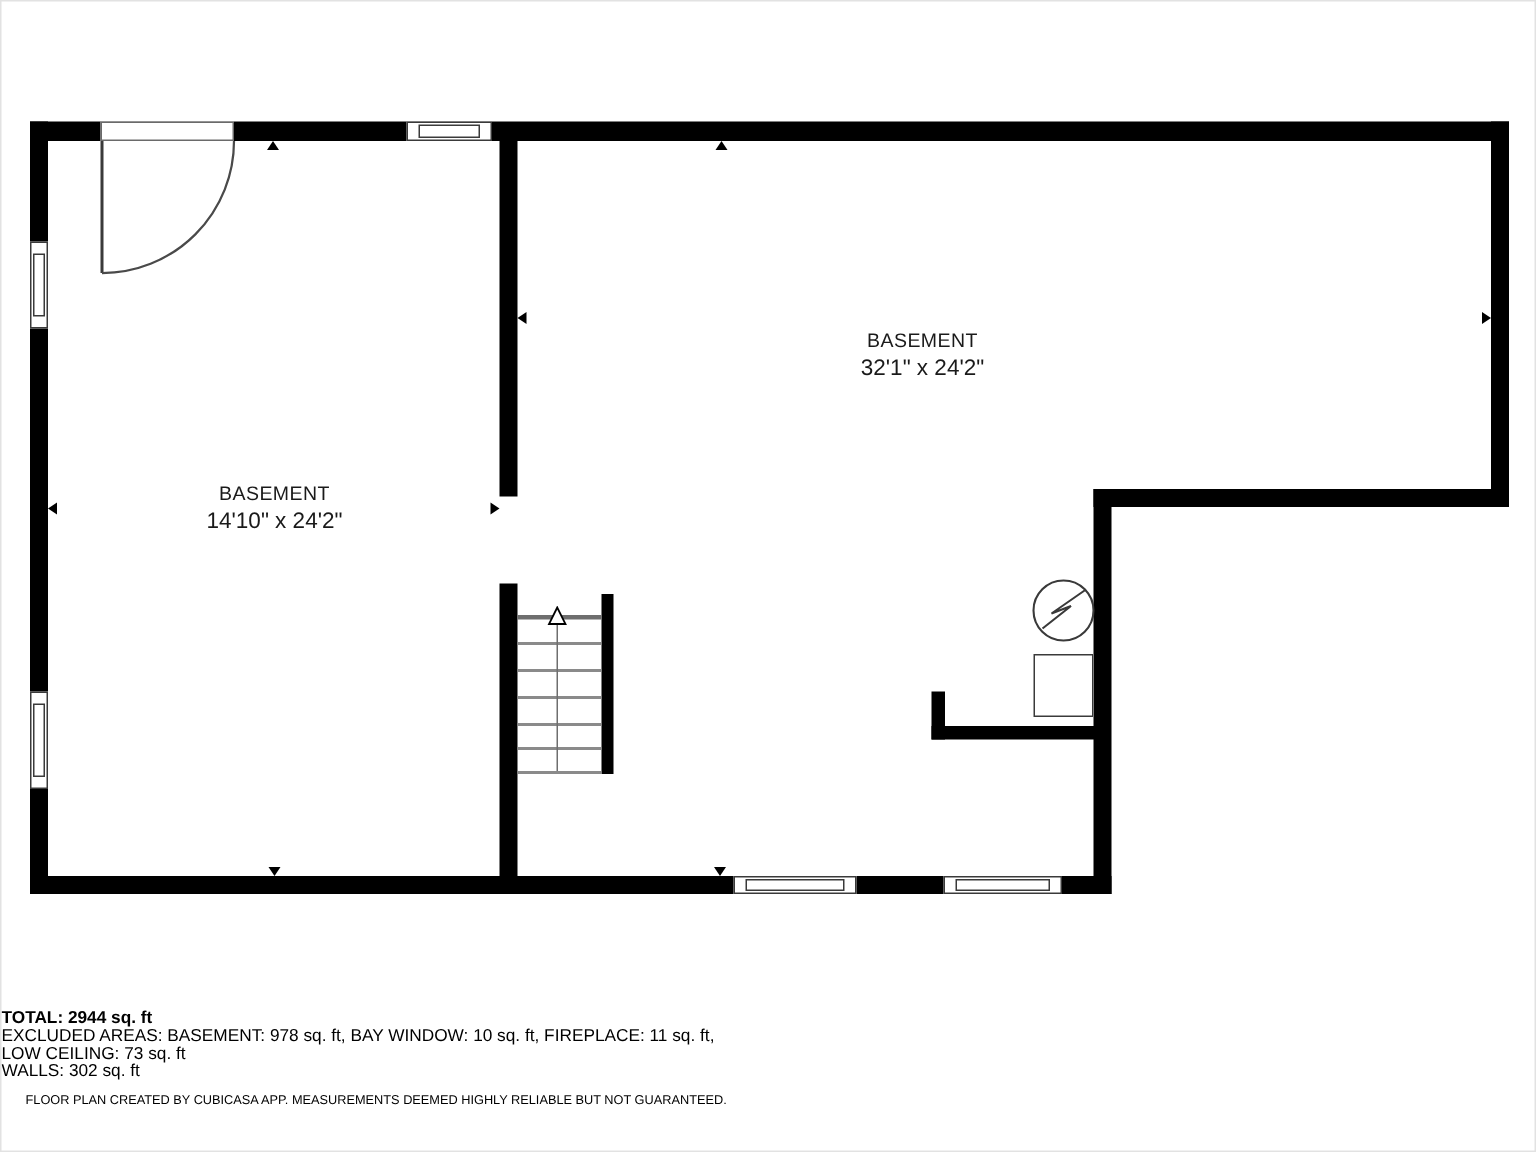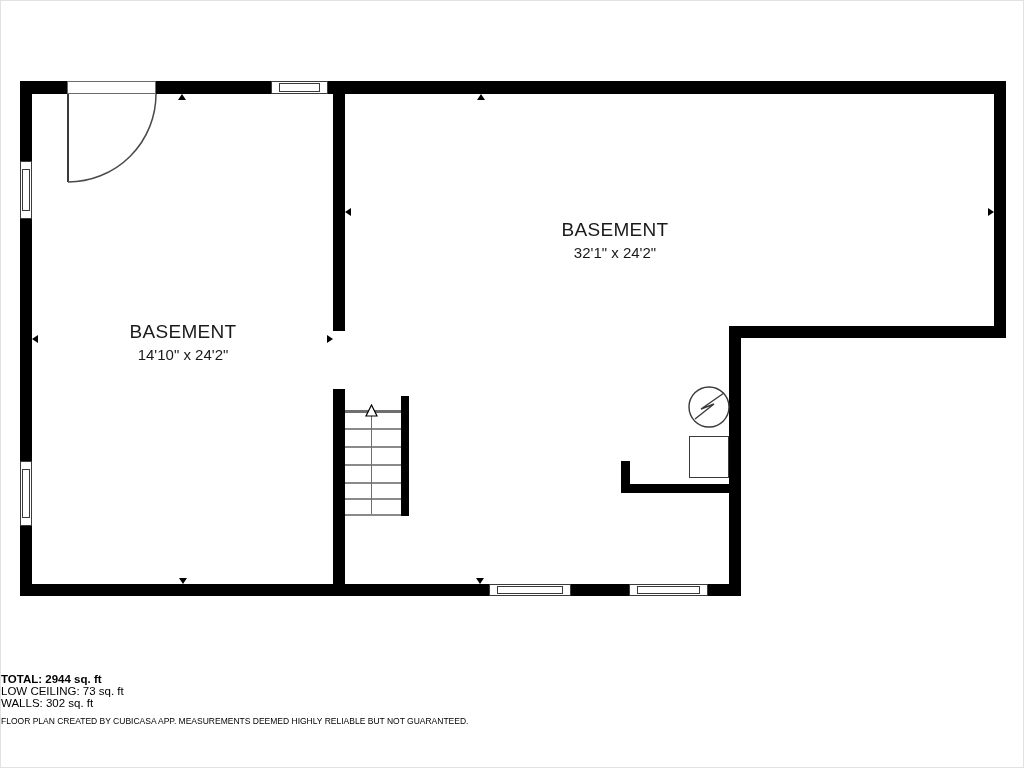--- a/index.html
+++ b/index.html
@@ -27,29 +27,29 @@
   .dim.up{border-left:4px solid transparent;border-right:4px solid transparent;border-bottom:6px solid #000;}
   .dim.down{border-left:4px solid transparent;border-right:4px solid transparent;border-top:6px solid #000;}
   .dim.left{border-top:4px solid transparent;border-bottom:4px solid transparent;border-right:6px solid #000;}
   .dim.right{border-top:4px solid transparent;border-bottom:4px solid transparent;border-left:6px solid #000;}
   
   .tread{position:absolute;background:#8a8a8a;}
   .tread.first{background:#6e6e6e;}
   .stair-center{position:absolute;background:#6e6e6e;}
   
   .room-label{position:absolute;width:180px;text-align:center;color:#1a1a1a;}
-  .room-label .rname{font-size:19px;letter-spacing:.3px;}
+  .room-label .rname{font-size:13px;letter-spacing:.3px;}
   .room-label .rdim{font-size:15px;margin-top:3px;}
   
   .fixture-box{position:absolute;background:#fff;border:1px solid #3a3a3a;box-sizing:border-box;}
   
   #summary{position:absolute;left:0;top:673px;width:1024px;color:#000;}
   #summary .sline{font-size:11.5px;line-height:11.8px;}
   #summary .stotal{font-weight:bold;}
-  #summary .disclaimer{font-size:8.5px;margin-top:7px;}
+  #summary .disclaimer{font-size:8.5px;margin-top:7px;padding-left:16px;}
 </style>
 </head>
 <body>
 
 <div id="canvas">
 
   <div class="wall" style="left:19px;top:80px;width:986px;height:13px;"></div>
   <div class="wall" style="left:19px;top:80px;width:12px;height:515px;"></div>
   <div class="wall" style="left:19px;top:583px;width:721px;height:12px;"></div>
   <div class="wall" style="left:993px;top:80px;width:12px;height:257px;"></div>
@@ -116,18 +116,19 @@
     <div class="rname">BASEMENT</div>
     <div class="rdim">14'10" x 24'2"</div>
   </div>
   <div class="room-label" style="left:524px;top:218px;">
     <div class="rname">BASEMENT</div>
     <div class="rdim">32'1" x 24'2"</div>
   </div>
 
   <div id="summary">
     <div class="sline stotal">TOTAL: 2944 sq. ft</div>
+    <div class="sline">EXCLUDED AREAS: BASEMENT: 978 sq. ft, BAY WINDOW: 10 sq. ft, FIREPLACE: 11 sq. ft,</div>
     <div class="sline">LOW CEILING: 73 sq. ft</div>
     <div class="sline">WALLS: 302 sq. ft</div>
     <div class="disclaimer">FLOOR PLAN CREATED BY CUBICASA APP. MEASUREMENTS DEEMED HIGHLY RELIABLE BUT NOT GUARANTEED.</div>
   </div>
 
 </div>
 
 </body></html>

